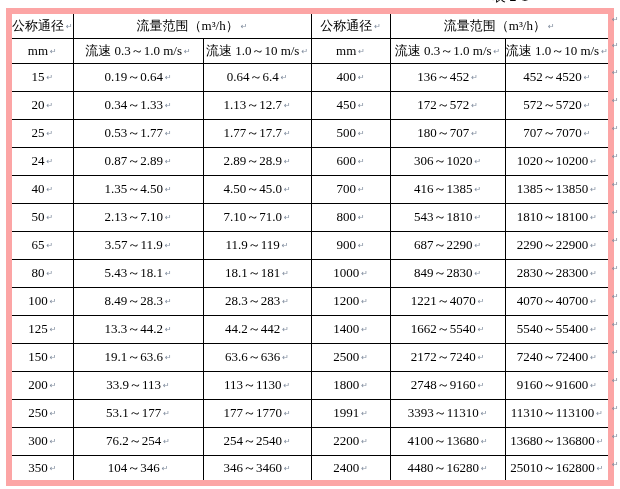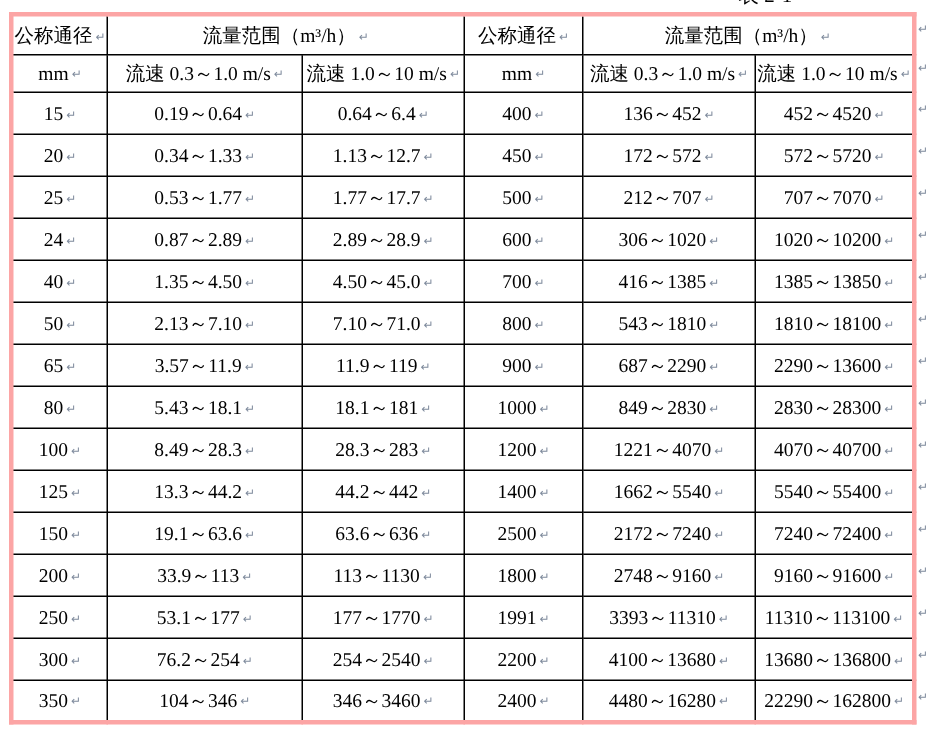--- a/index.html
+++ b/index.html
@@ -23,21 +23,21 @@
   }
   .caption-clip span {
     position: absolute; top: -12px; left: 24px;
     font-size: 14px; white-space: nowrap;
   }
   table.flow {
     position: absolute; left: 6px; top: 8px;
     width: 602px;
     border-collapse: collapse;
     table-layout: fixed;
-    border: 3px solid #fca5a5;
+    border: 6px solid #fca5a5;
   }
   table.flow th, table.flow td {
     border: 1px solid #000;
     padding: 0;
     text-align: center;
     vertical-align: middle;
     font-weight: normal;
     font-size: 13px;
     white-space: nowrap;
     overflow: hidden;
@@ -109,21 +109,21 @@
           <td><span>1.13～12.7</span><span class="mark">↵</span></td>
           <td><span>450</span><span class="mark">↵</span></td>
           <td><span>172～572</span><span class="mark">↵</span></td>
           <td><span>572～5720</span><span class="mark">↵</span></td>
         </tr>
         <tr>
           <td><span>25</span><span class="mark">↵</span></td>
           <td><span>0.53～1.77</span><span class="mark">↵</span></td>
           <td><span>1.77～17.7</span><span class="mark">↵</span></td>
           <td><span>500</span><span class="mark">↵</span></td>
-          <td><span>212～707</span><span class="mark">↵</span></td>
+          <td><span>180～707</span><span class="mark">↵</span></td>
           <td><span>707～7070</span><span class="mark">↵</span></td>
         </tr>
         <tr>
           <td><span>24</span><span class="mark">↵</span></td>
           <td><span>0.87～2.89</span><span class="mark">↵</span></td>
           <td><span>2.89～28.9</span><span class="mark">↵</span></td>
           <td><span>600</span><span class="mark">↵</span></td>
           <td><span>306～1020</span><span class="mark">↵</span></td>
           <td><span>1020～10200</span><span class="mark">↵</span></td>
         </tr>
@@ -142,21 +142,21 @@
           <td><span>800</span><span class="mark">↵</span></td>
           <td><span>543～1810</span><span class="mark">↵</span></td>
           <td><span>1810～18100</span><span class="mark">↵</span></td>
         </tr>
         <tr>
           <td><span>65</span><span class="mark">↵</span></td>
           <td><span>3.57～11.9</span><span class="mark">↵</span></td>
           <td><span>11.9～119</span><span class="mark">↵</span></td>
           <td><span>900</span><span class="mark">↵</span></td>
           <td><span>687～2290</span><span class="mark">↵</span></td>
-          <td><span>2290～13600</span><span class="mark">↵</span></td>
+          <td><span>2290～22900</span><span class="mark">↵</span></td>
         </tr>
         <tr>
           <td><span>80</span><span class="mark">↵</span></td>
           <td><span>5.43～18.1</span><span class="mark">↵</span></td>
           <td><span>18.1～181</span><span class="mark">↵</span></td>
           <td><span>1000</span><span class="mark">↵</span></td>
           <td><span>849～2830</span><span class="mark">↵</span></td>
           <td><span>2830～28300</span><span class="mark">↵</span></td>
         </tr>
         <tr>
@@ -206,21 +206,21 @@
           <td><span>2200</span><span class="mark">↵</span></td>
           <td><span>4100～13680</span><span class="mark">↵</span></td>
           <td><span>13680～136800</span><span class="mark">↵</span></td>
         </tr>
         <tr>
           <td><span>350</span><span class="mark">↵</span></td>
           <td><span>104～346</span><span class="mark">↵</span></td>
           <td><span>346～3460</span><span class="mark">↵</span></td>
           <td><span>2400</span><span class="mark">↵</span></td>
           <td><span>4480～16280</span><span class="mark">↵</span></td>
-          <td><span>22290～162800</span><span class="mark">↵</span></td>
+          <td><span>25010～162800</span><span class="mark">↵</span></td>
         </tr>
       </tbody>
   </table>
 
   <div class="row-end-marks">
       <span style="top: 15px;">↵</span>
       <span style="top: 41px;">↵</span>
       <span style="top: 68px;">↵</span>
       <span style="top: 96px;">↵</span>
       <span style="top: 124px;">↵</span>

